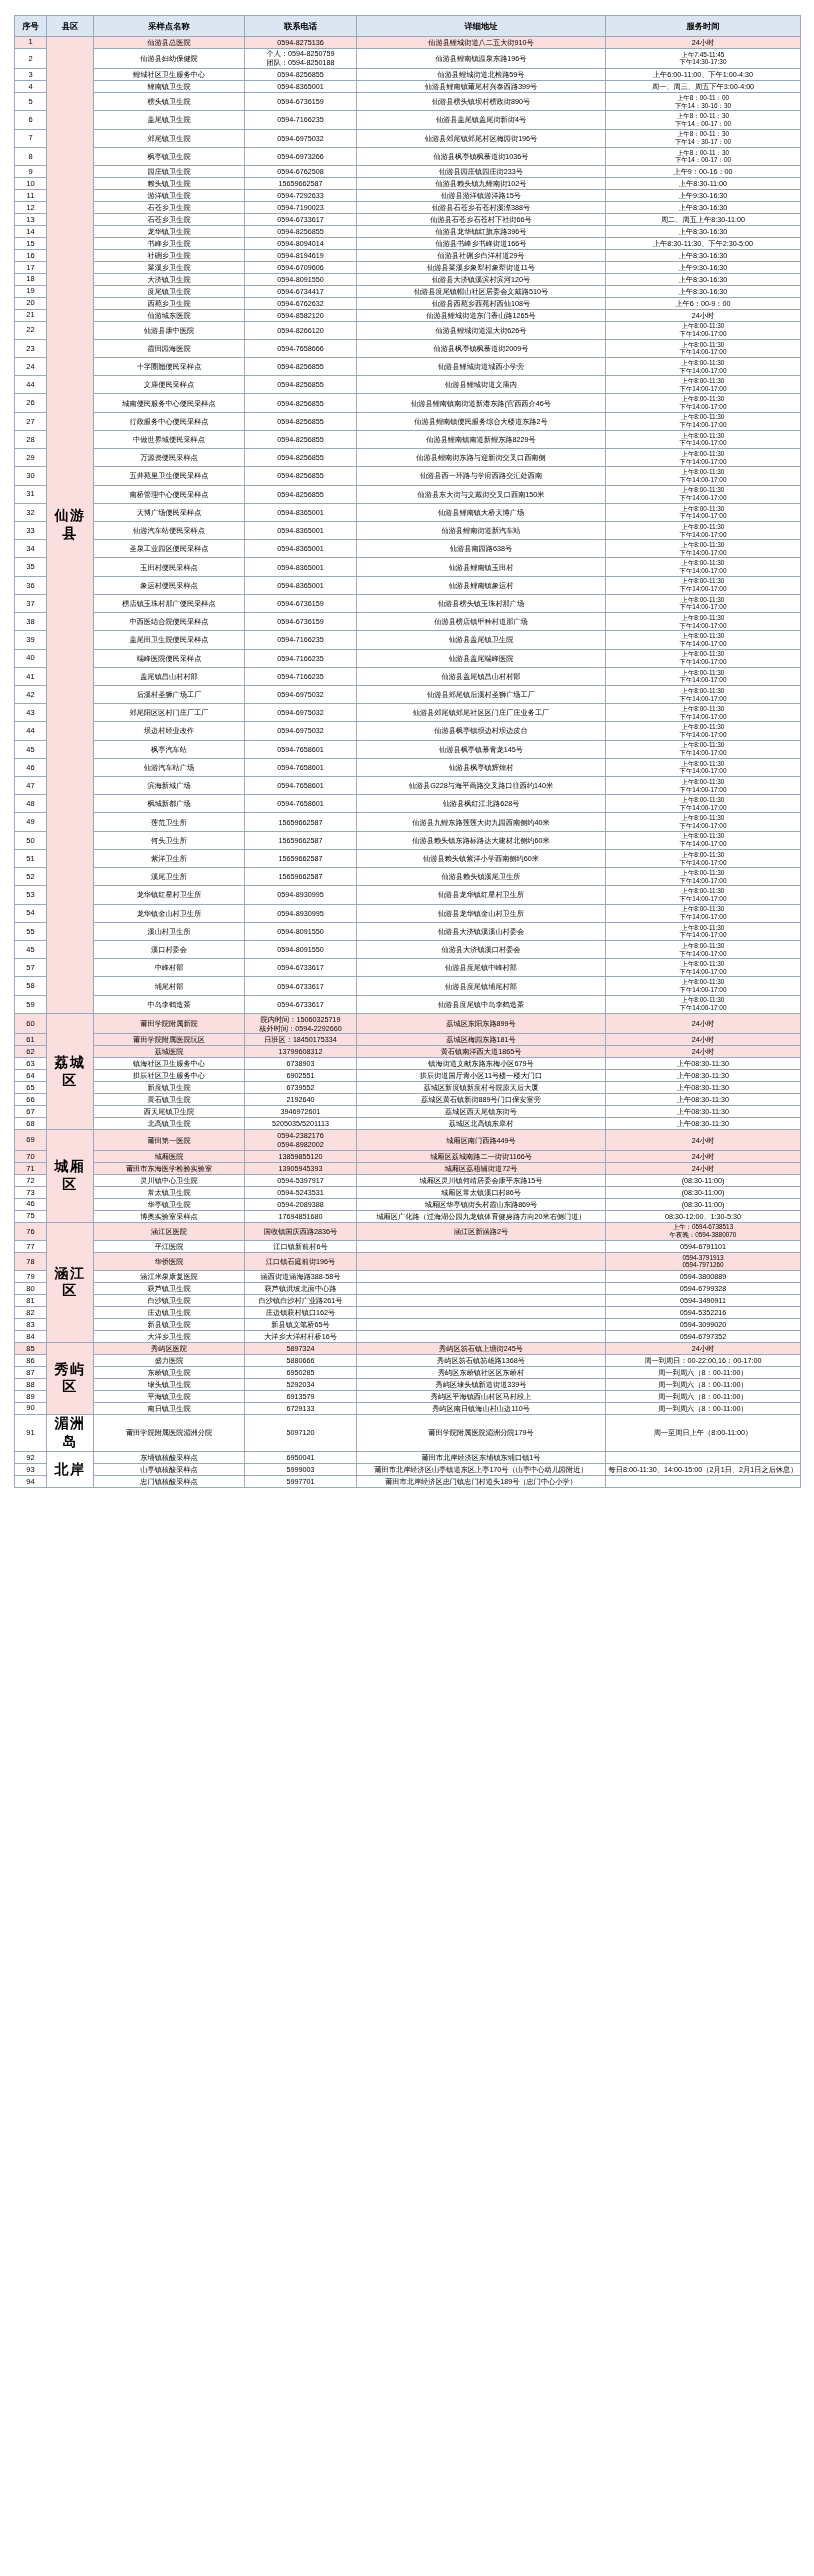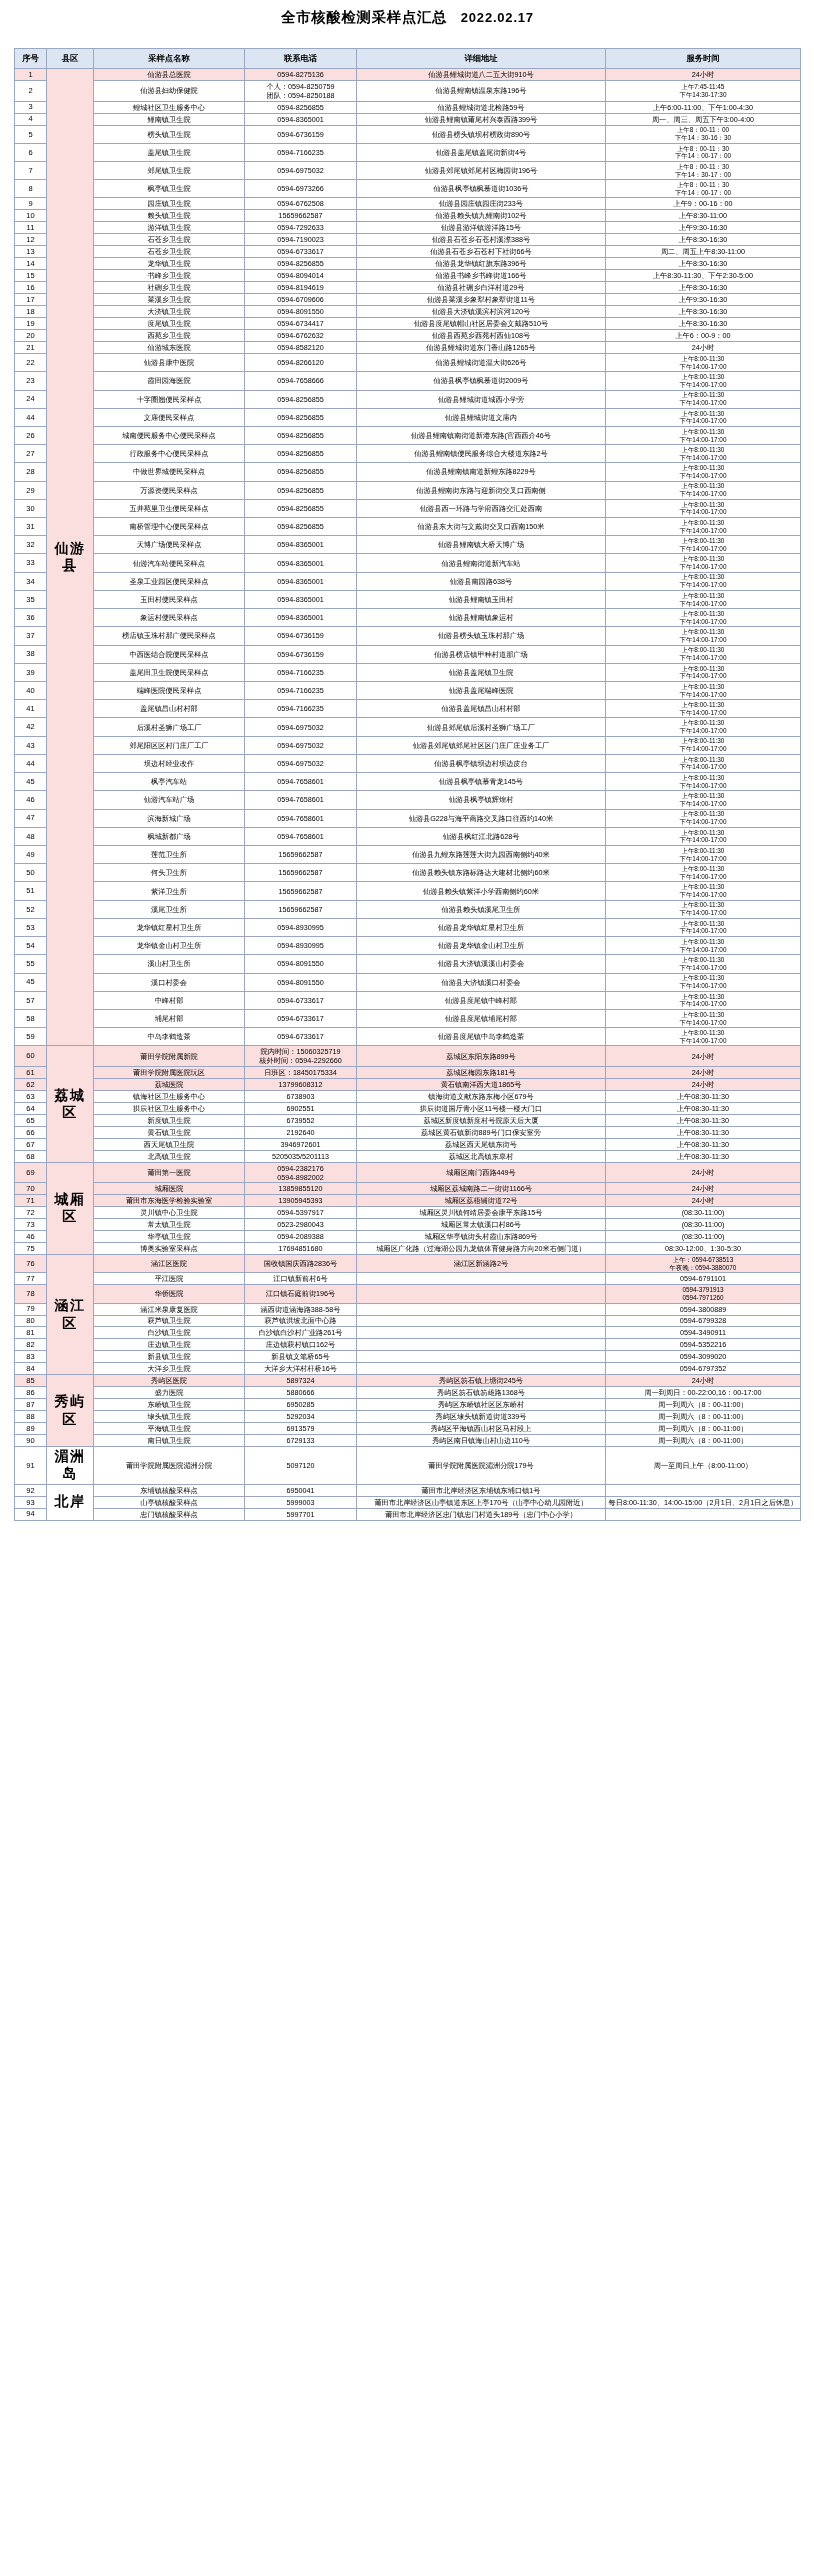--- a/index.html
+++ b/index.html
@@ -47,23 +47,20 @@
   .row-pink td{background:#fbdede;}
   .row-plain td{background:#ffffff;}
   .nm{font-size:7.2px;}
   .time-multi{font-size:6.4px;line-height:1.22;}
 </style>
 </head>
 <body>
 
 <div class="page">
 
-  <div class="title">
-    <span>全市核酸检测采样点汇总</span><span class="date">2022.02.17</span>
-  </div>
 
   <table>
     <colgroup>
       <col class="c0">
         <col class="c1">
         <col class="c2">
         <col class="c3">
         <col class="c4">
         <col class="c5">
     </colgroup>
@@ -581,21 +578,21 @@
         <tr class="row-plain">
           <td class="idx">72</td>
           <td class="nm">灵川镇中心卫生院</td>
           <td class="nm">0594-5397917</td>
           <td class="nm">城厢区灵川镇何靖居委会康平东路15号</td>
           <td class="nm">(08:30-11:00)</td>
         </tr>
         <tr class="row-plain">
           <td class="idx">73</td>
           <td class="nm">常太镇卫生院</td>
-          <td class="nm">0523-2980043</td>
+          <td class="nm">0594-5243531</td>
           <td class="nm">城厢区常太镇溪口村86号</td>
           <td class="nm">(08:30-11:00)</td>
         </tr>
         <tr class="row-plain">
           <td class="idx">46</td>
           <td class="nm">华亭镇卫生院</td>
           <td class="nm">0594-2089388</td>
           <td class="nm">城厢区华亭镇街头村霞山东路869号</td>
           <td class="nm">(08:30-11:00)</td>
         </tr>

